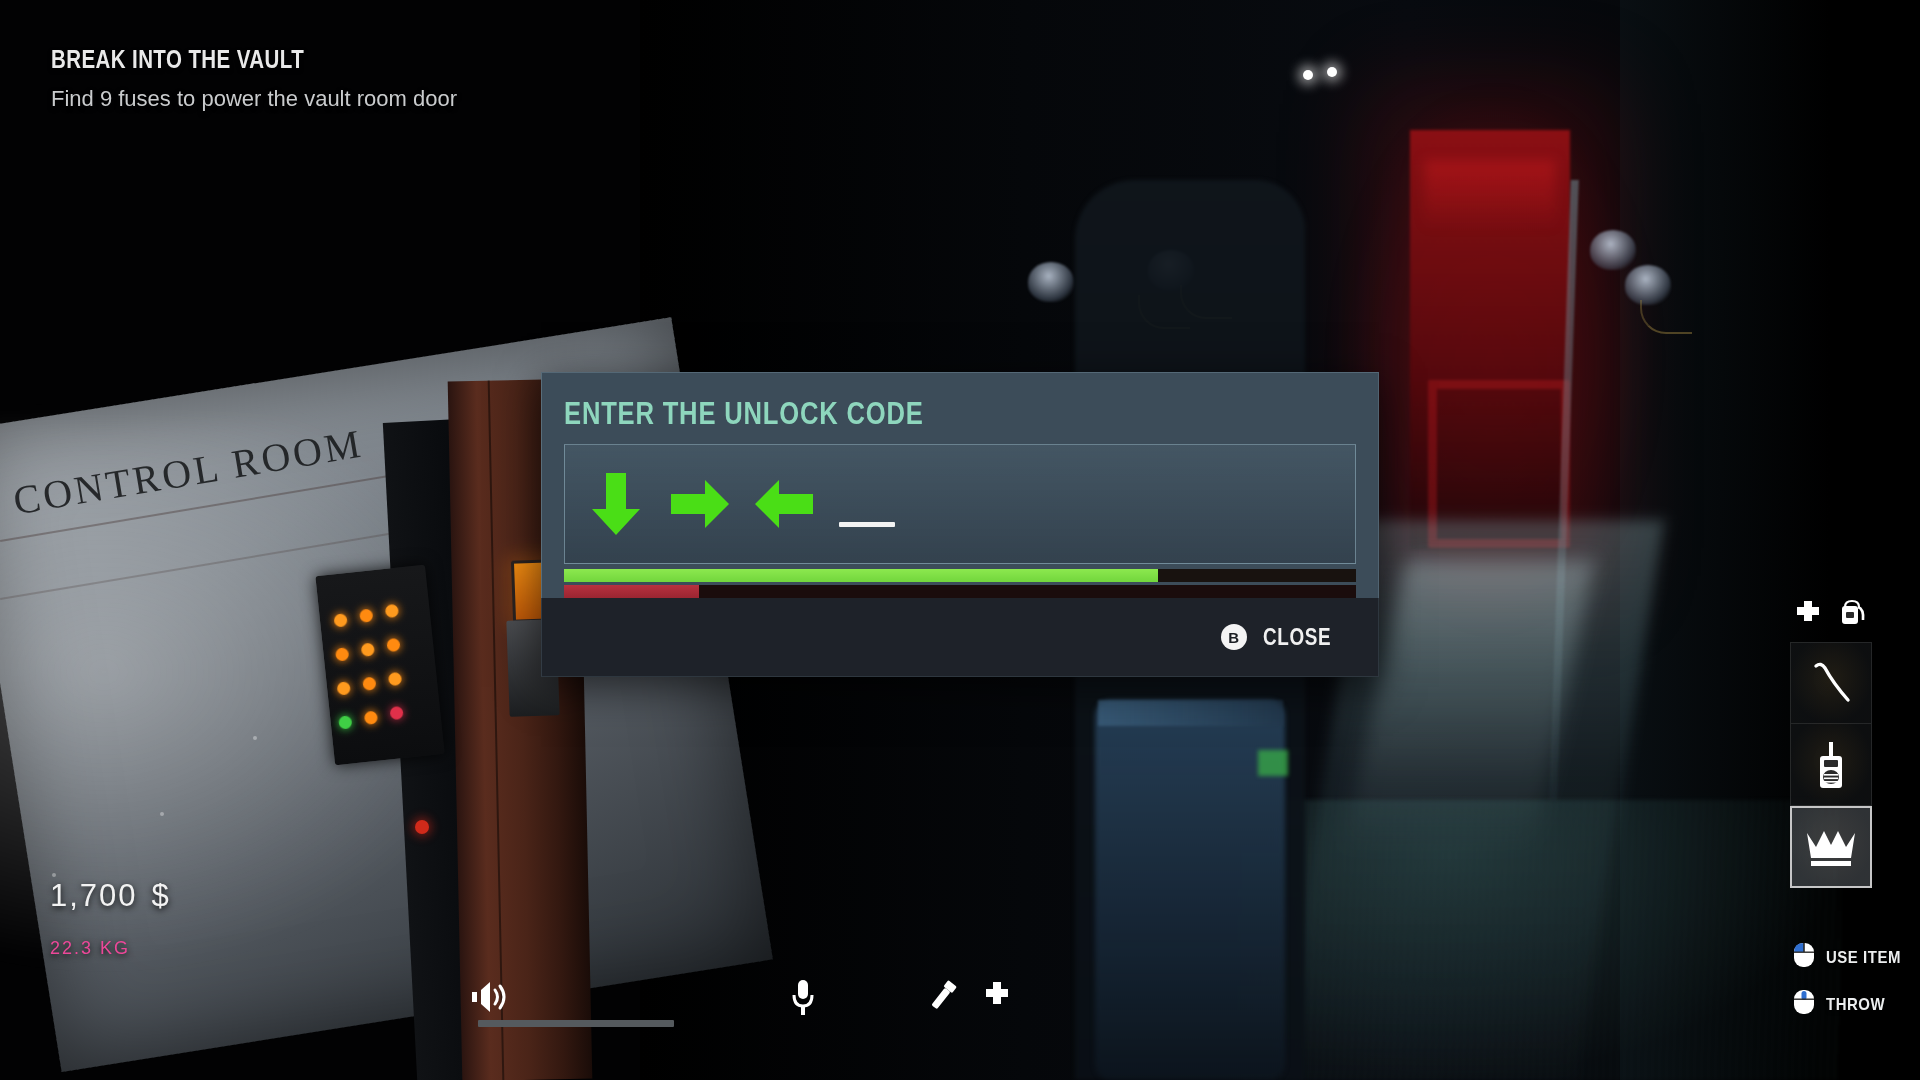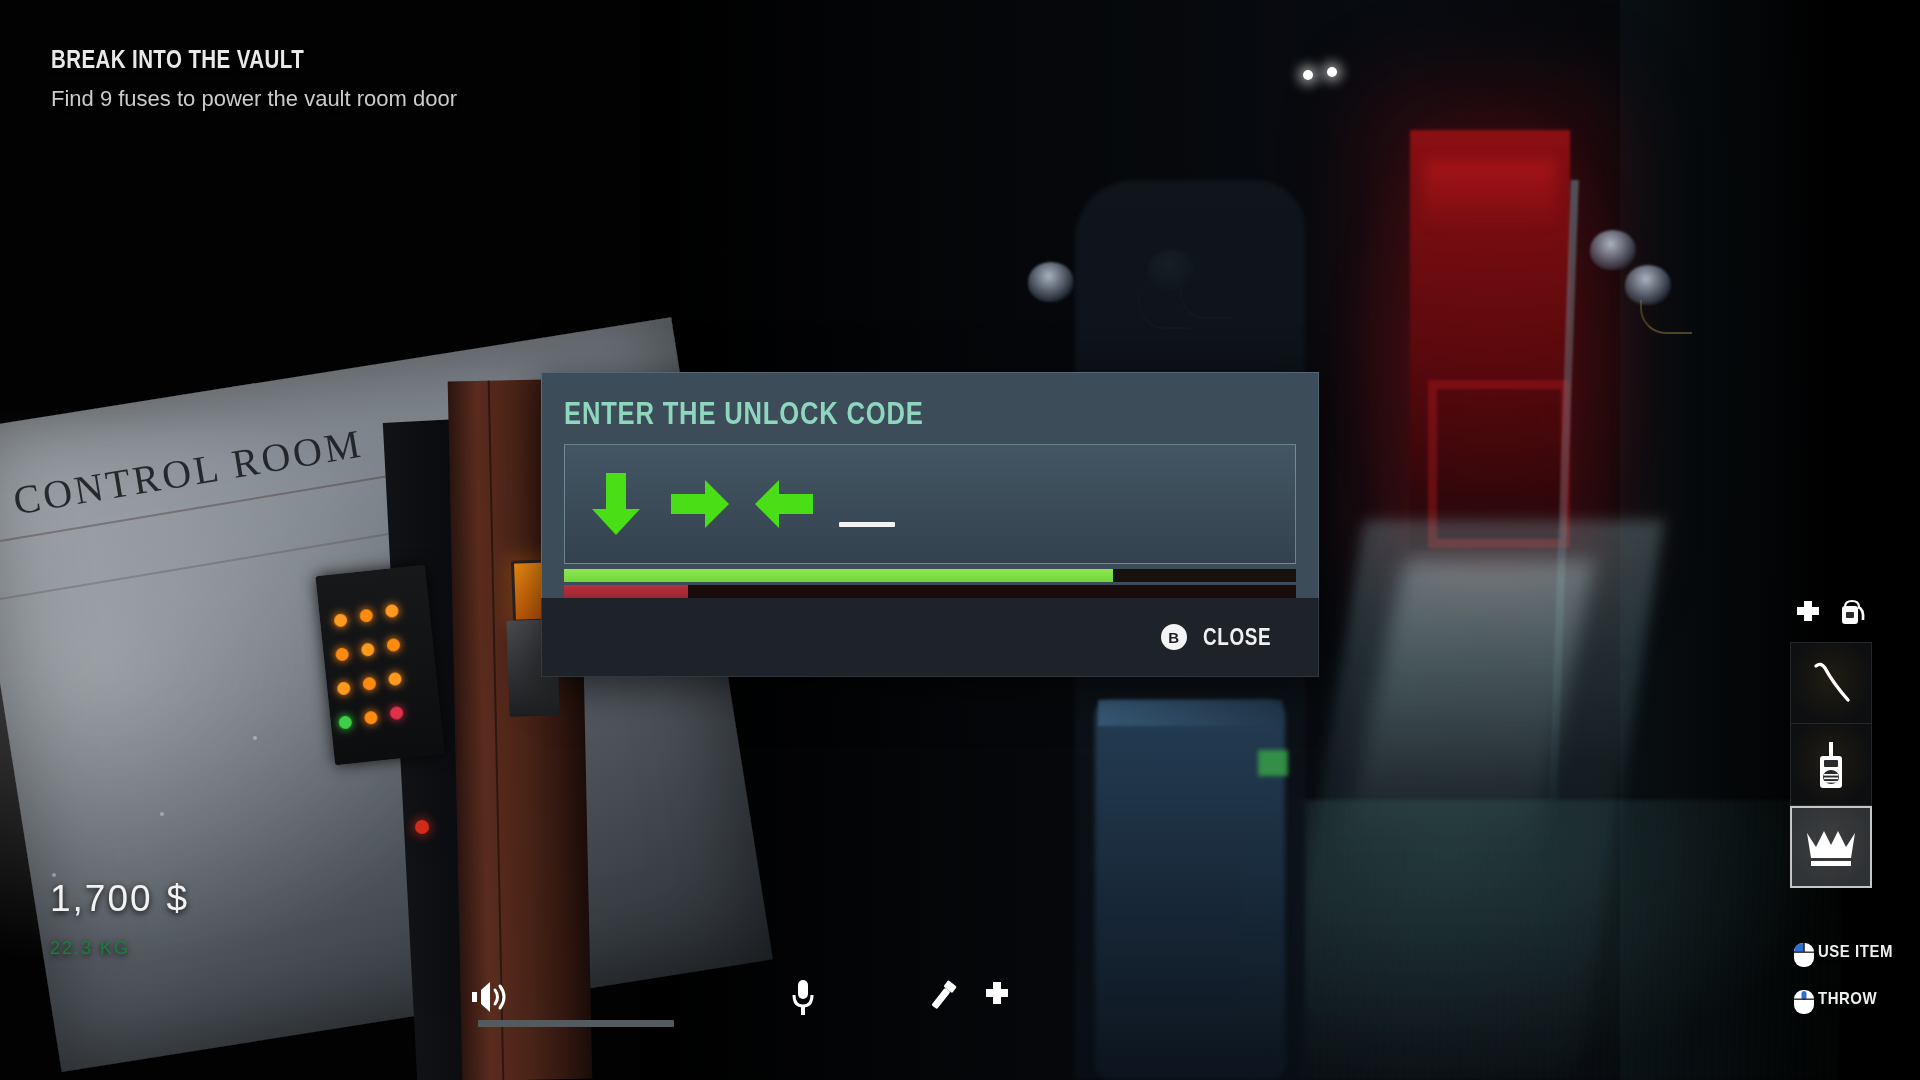--- a/index.html
+++ b/index.html
@@ -168,24 +168,24 @@
     font-size:25px; font-weight:700; color:#e9e9e9; letter-spacing:.5px;
     transform:scaleX(.82); transform-origin:left center; white-space:nowrap;
     text-shadow:0 2px 5px rgba(0,0,0,.9);
   }
   .obj-sub {
     margin-top:12px; font-size:22px; color:#c9cbcd; font-weight:400;
     text-shadow:0 2px 5px rgba(0,0,0,.9); white-space:nowrap;
   }
 
   
-  .money { position:absolute; left:50px; top:878px; font-size:37px; color:#f2f2f2;
+  .money { position:absolute; left:50px; top:878px; font-size:31px; color:#f2f2f2;
     letter-spacing:2px; text-shadow:0 2px 6px rgba(0,0,0,.9); white-space:nowrap; }
   .money .cur { margin-left:14px; }
-  .weight { position:absolute; left:50px; top:938px; font-size:18px; color:#15803d;
+  .weight { position:absolute; left:50px; top:938px; font-size:18px; color:#ec4899;
     letter-spacing:2px; text-shadow:0 2px 6px rgba(0,0,0,.9); }
 
   
   .bottom-hud { position:absolute; left:470px; top:978px; display:flex; align-items:flex-start; }
   .vol-group { position:relative; width:200px; }
   .vol-bar { position:absolute; left:8px; top:42px; width:196px; height:7px;
     background:#555a5e; border-radius:1px; }
   .mic-wrap { margin-left:120px; }
   .tools-wrap { margin-left:110px; display:flex; gap:22px; align-items:center; }
 
@@ -196,27 +196,27 @@
     width:82px; height:82px; display:flex; align-items:center; justify-content:center;
     background:radial-gradient(ellipse at 50% 45%, rgba(96,84,58,.34), rgba(18,20,22,.72) 72%);
     border:1px solid rgba(150,150,150,.18); border-top:none;
   }
   .slot:first-child { border-top:1px solid rgba(150,150,150,.18); }
   .slot.active {
     background:radial-gradient(ellipse at 50% 45%, rgba(150,150,150,.40), rgba(60,64,68,.78) 75%);
     border:2px solid rgba(225,225,225,.85);
   }
   .prompts { position:absolute; left:1793px; top:942px; }
-  .prompt-row { display:flex; align-items:flex-start; gap:3px; margin-bottom:21px; }
+  .prompt-row { display:flex; align-items:flex-end; gap:11px; margin-bottom:21px; }
   .prompt-label { font-size:17px; color:#eceeef; font-weight:700; letter-spacing:.6px;
     transform:scaleX(.88); transform-origin:left center; text-shadow:0 2px 4px rgba(0,0,0,.9); }
 
   
   #dialog {
-    position:absolute; left:541px; top:372px; width:778px;
+    position:absolute; left:541px; top:372px; width:838px;
     box-shadow:0 10px 40px rgba(0,0,0,.6);
   }
   .dlg-header {
     background:#3c4c59; padding:22px 22px 12px 22px;
     border-left:1px solid rgba(140,170,185,.35);
     border-right:1px solid rgba(140,170,185,.25);
     border-top:1px solid rgba(140,170,185,.30);
   }
   .dlg-title {
     font-size:32px; font-weight:700; color:#8ed6bd; letter-spacing:1px;

